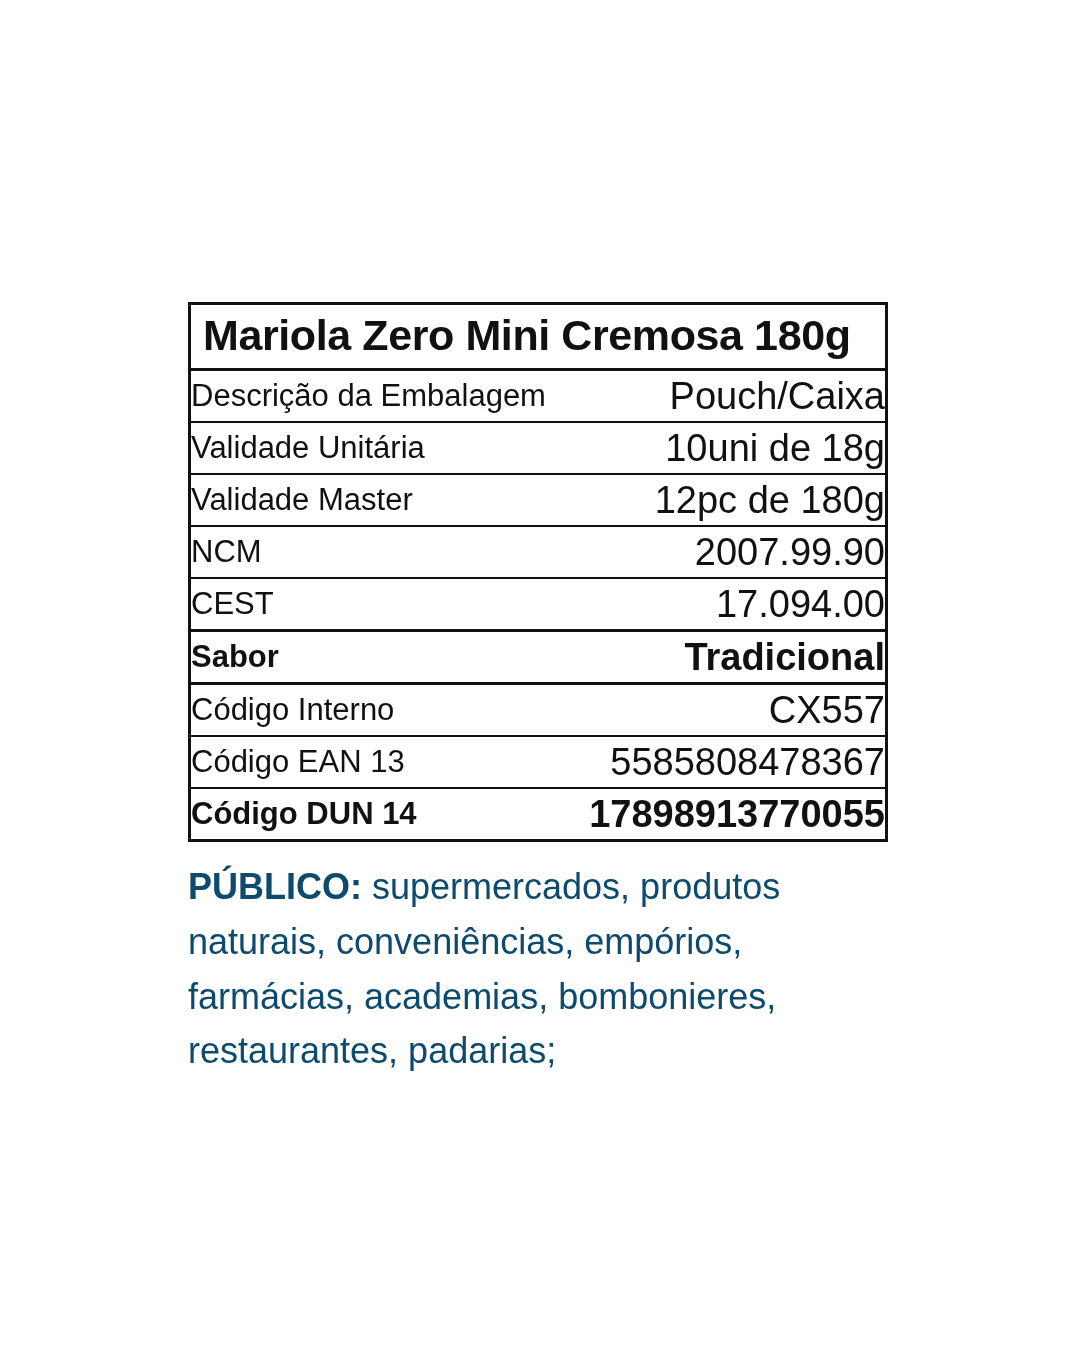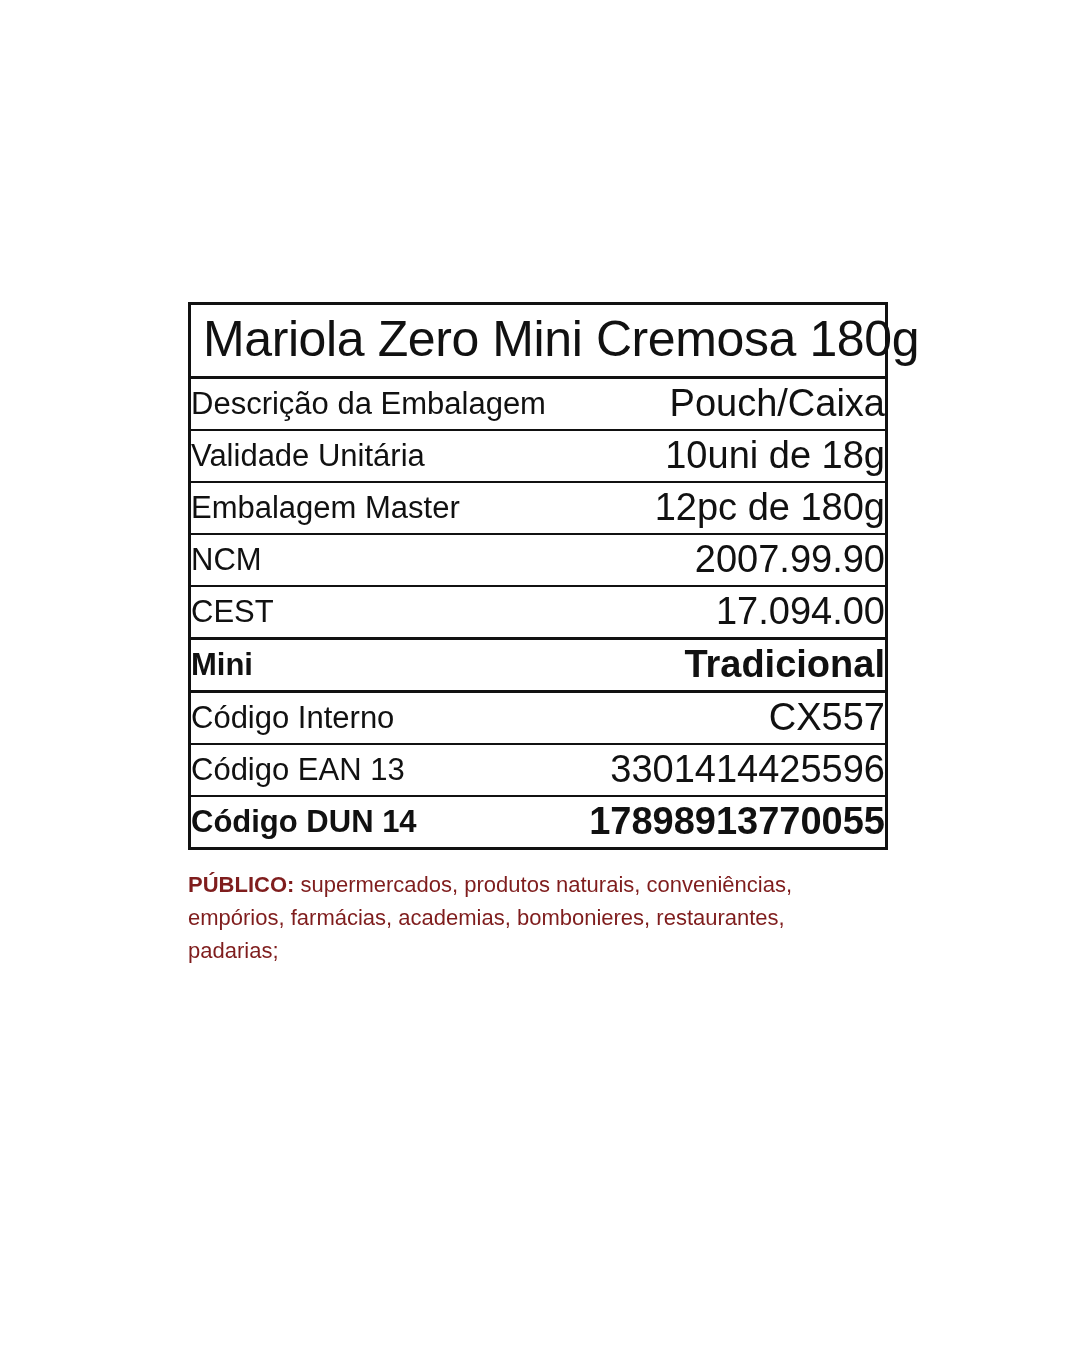--- a/index.html
+++ b/index.html
@@ -34,22 +34,22 @@
   .spec-table td {
     border: 0;
     padding: 0;
   }
 
   .title-row td {
     padding: 8px 12px 10px 12px;
     border-bottom: 3px solid #111111;
   }
   .title-text {
-    font-size: 50px;
-    font-weight: normal;
+    font-size: 43px;
+    font-weight: bold;
     letter-spacing: -0.4px;
     line-height: 1.05;
     white-space: nowrap;
   }
 
   .row {
     height: 50px;
   }
   .row td {
     border-bottom: 2px solid #111111;
@@ -81,23 +81,23 @@
   }
   .row.emphasis .cell-label,
   .row.emphasis .cell-value {
     font-weight: bold;
   }
 
   
   .audience {
     margin-top: 18px;
     width: 690px;
-    font-size: 22px;
+    font-size: 36px;
     line-height: 1.52;
-    color: #7f1d1d;
+    color: #0c4a6e;
   }
   .audience .audience-label {
     font-weight: bold;
   }
 </style>
 </head>
 <body>
 
 <div class="sheet">
 
@@ -111,42 +111,42 @@
 
       <tr class="row">
         <td class="cell-label">Descrição da Embalagem</td>
         <td class="cell-value">Pouch/Caixa</td>
       </tr>
       <tr class="row">
         <td class="cell-label">Validade Unitária</td>
         <td class="cell-value">10uni de 18g</td>
       </tr>
       <tr class="row">
-        <td class="cell-label">Embalagem Master</td>
+        <td class="cell-label">Validade Master</td>
         <td class="cell-value">12pc de 180g</td>
       </tr>
       <tr class="row">
         <td class="cell-label">NCM</td>
         <td class="cell-value">2007.99.90</td>
       </tr>
       <tr class="row">
         <td class="cell-label">CEST</td>
         <td class="cell-value">17.094.00</td>
       </tr>
       <tr class="row emphasis">
-        <td class="cell-label">Mini</td>
+        <td class="cell-label">Sabor</td>
         <td class="cell-value">Tradicional</td>
       </tr>
       <tr class="row">
         <td class="cell-label">Código Interno</td>
         <td class="cell-value">CX557</td>
       </tr>
       <tr class="row">
         <td class="cell-label">Código EAN 13</td>
-        <td class="cell-value">3301414425596</td>
+        <td class="cell-value">5585808478367</td>
       </tr>
       <tr class="row">
         <td class="cell-label">Código DUN 14</td>
         <td class="cell-value">17898913770055</td>
       </tr>
     </tbody>
   </table>
 
   <p class="audience"><span class="audience-label">PÚBLICO:</span><span> supermercados, produtos naturais, conveniências, empórios, farmácias, academias, bombonieres, restaurantes, padarias;</span></p>
 

